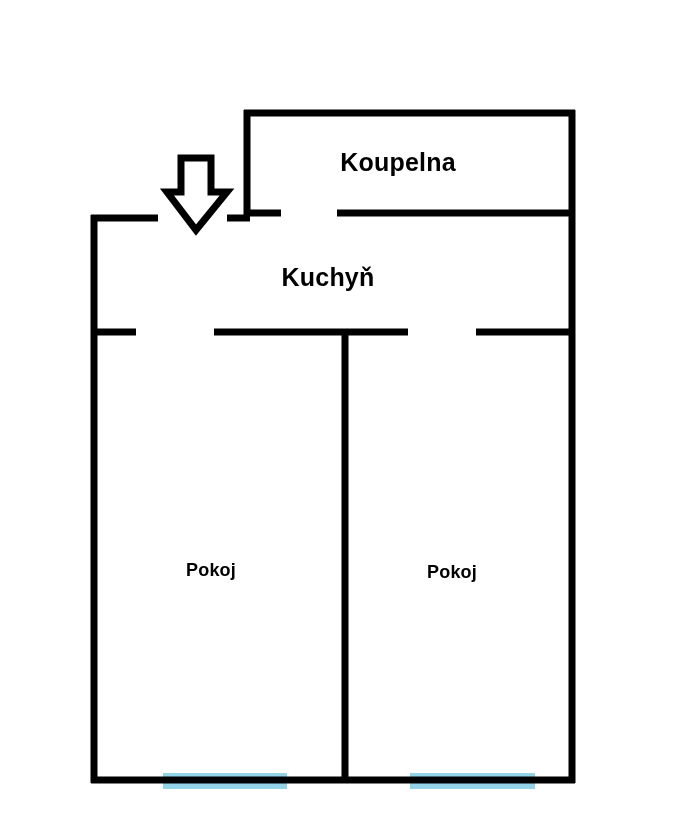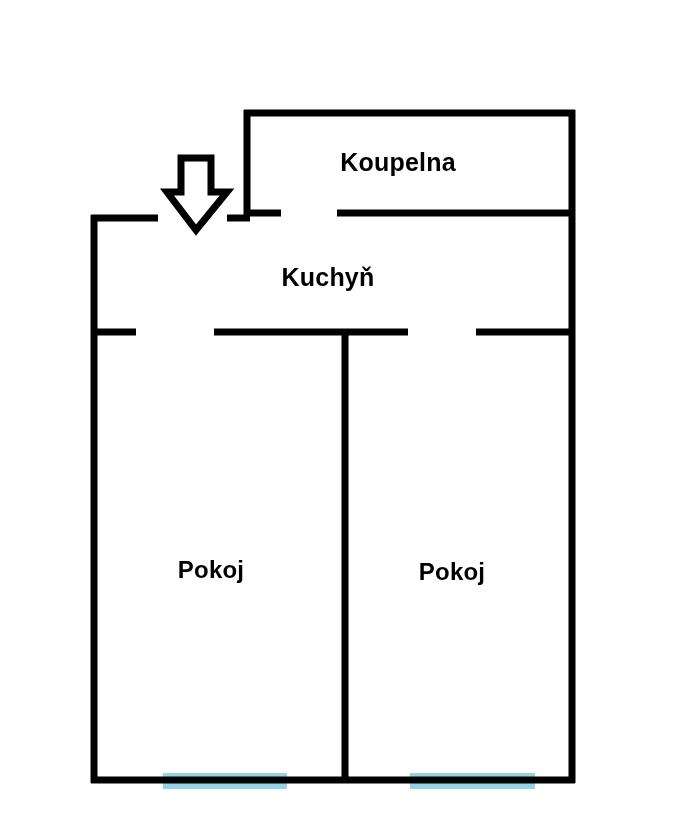--- a/index.html
+++ b/index.html
@@ -32,21 +32,21 @@
     font-family: "Liberation Sans", sans-serif;
     font-weight: bold;
     color: #000000;
     white-space: nowrap;
     transform: translate(-50%, -50%);
     line-height: 1;
     letter-spacing: 0.2px;
   }
   .label-koupelna { font-size: 25px; }
   .label-kuchyn   { font-size: 25px; text-align: right; }
-  .label-pokoj    { font-size: 24px; }
+  .label-pokoj    { font-size: 18px; }
 </style>
 </head>
 <body>
 
 <div id="floorplan-root">
 
   <svg class="plan" viewBox="0 0 692 834" xmlns="http://www.w3.org/2000/svg">
 
     <g>
       <rect x="163" y="773" width="124" height="16" fill="#92D3E8"></rect>

